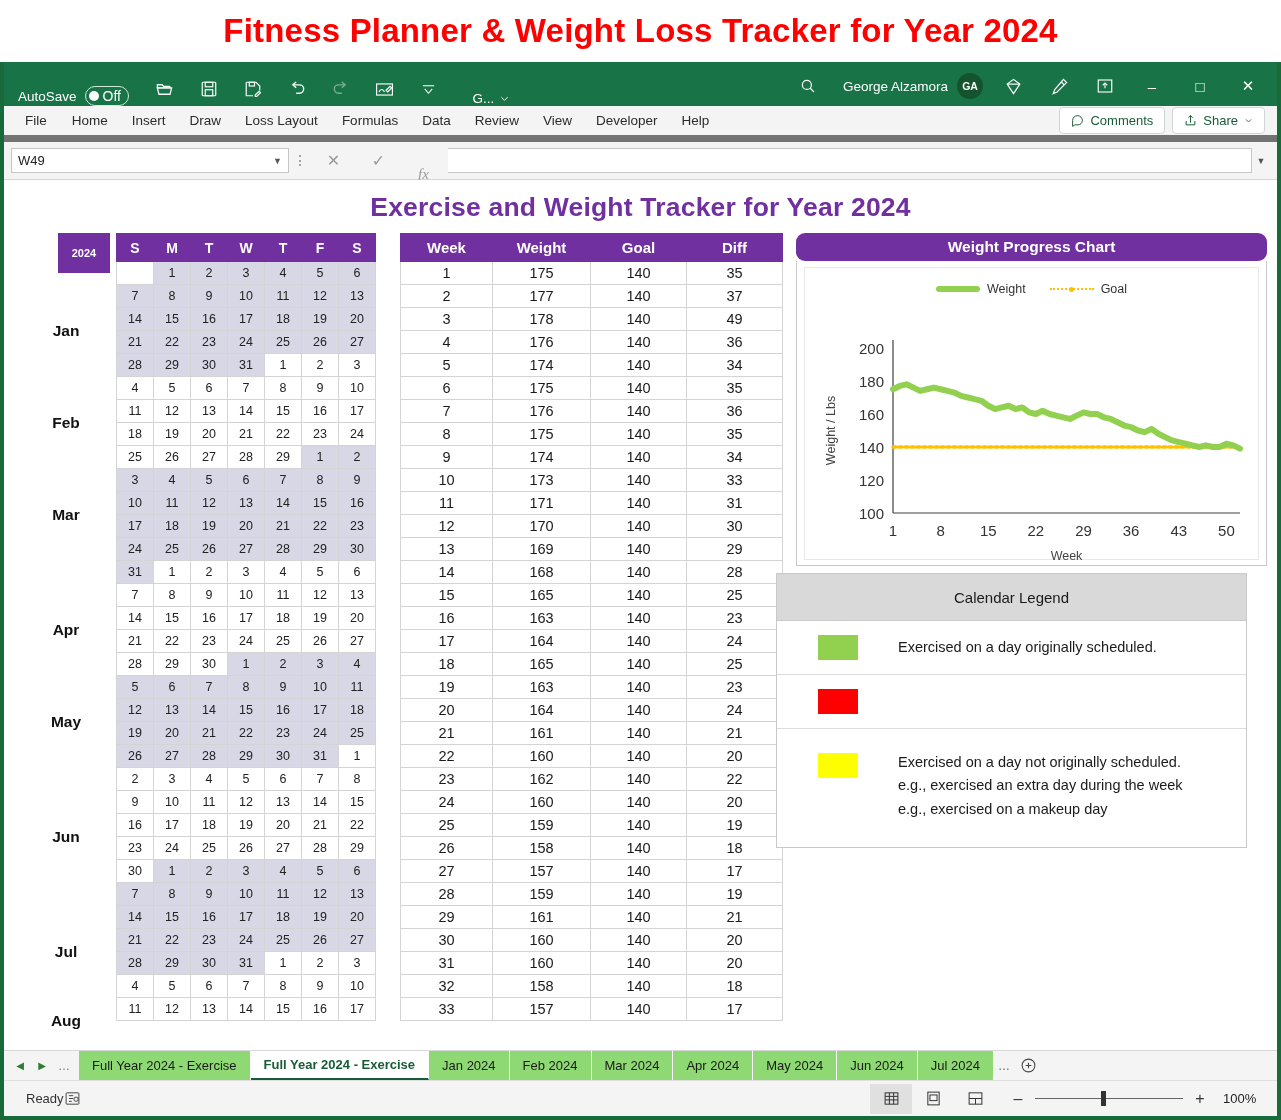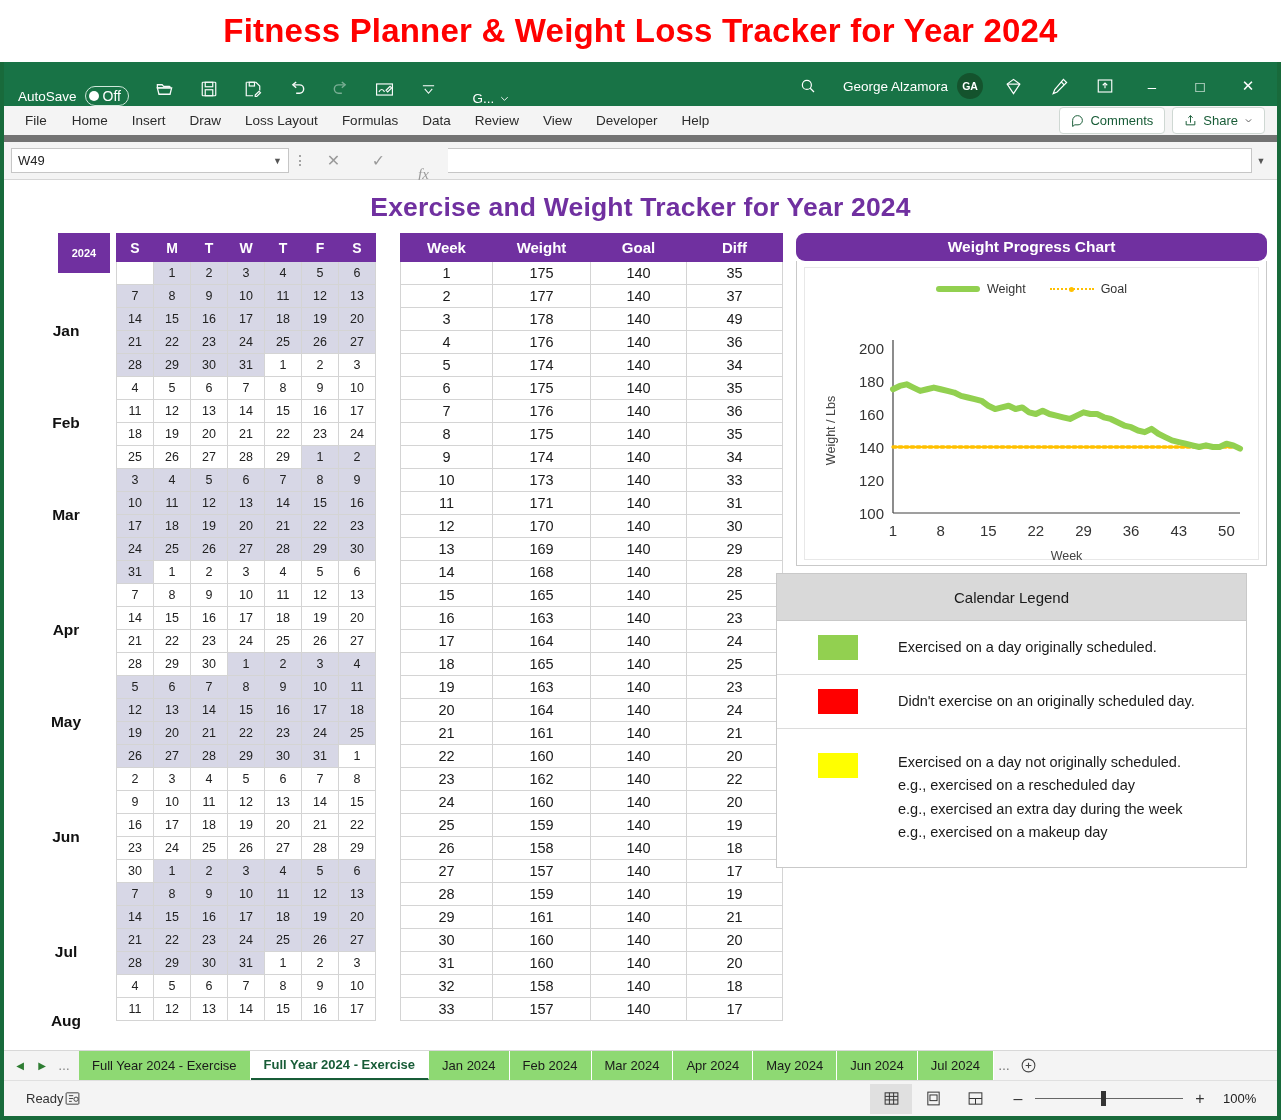--- a/index.html
+++ b/index.html
@@ -923,29 +923,25 @@
         <div class="leg-hdr">Calendar Legend</div>
         <div id="leg-rows">
             <div class="leg-row">
               <div class="leg-sw" style="background: rgb(146, 208, 80);"></div>
               <div class="leg-txt">
                 <div>Exercised on a day originally scheduled.</div>
               </div>
             </div>
             <div class="leg-row">
               <div class="leg-sw" style="background: rgb(255, 0, 0);"></div>
-              <div class="leg-txt">
-                <div>Didn't exercise on an originally scheduled day.</div>
-              </div>
             </div>
             <div class="leg-row tall">
               <div class="leg-sw" style="background: rgb(255, 255, 0);"></div>
               <div class="leg-txt">
                 <div>Exercised on a day not originally scheduled.</div>
-                <div>e.g., exercised on a rescheduled day</div>
                 <div>e.g., exercised an extra day during the week</div>
                 <div>e.g., exercised on a makeup day</div>
               </div>
             </div>
           </div>
       </div>
 
     </div>
   </div>
 

